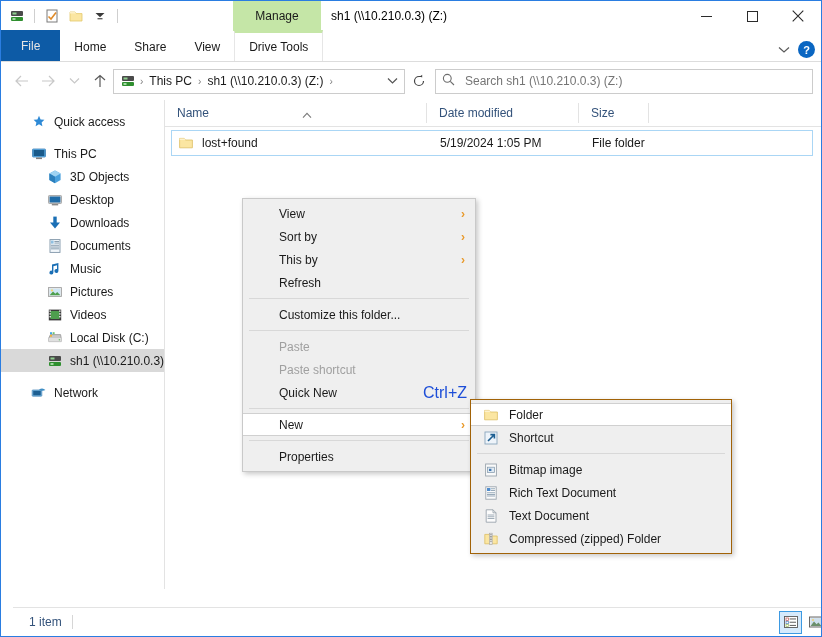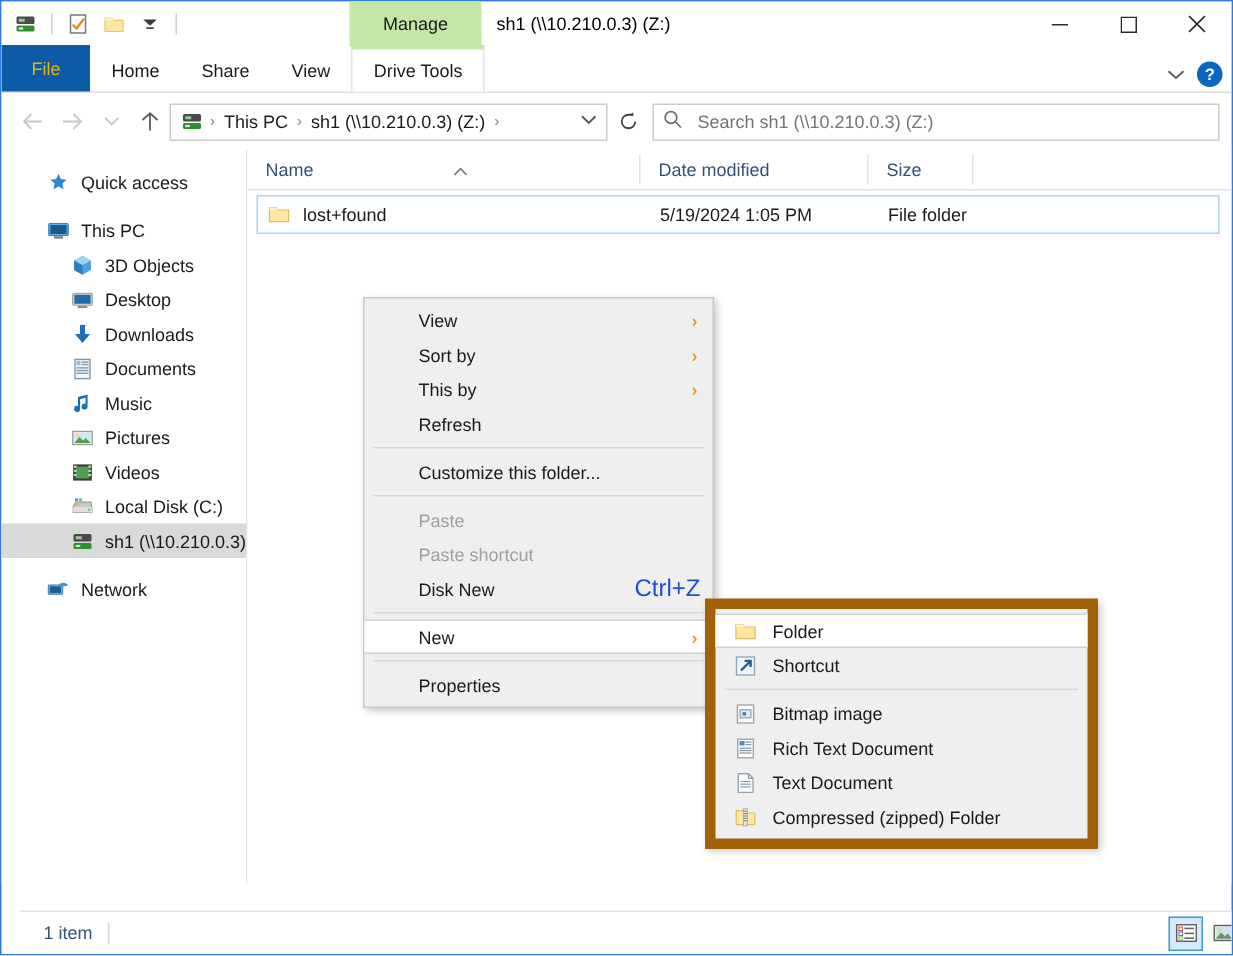--- a/index.html
+++ b/index.html
@@ -87,21 +87,21 @@
   .tab {
     height: 29px;
     padding: 0 14px;
     display: flex; align-items: center; justify-content: center;
     font-size: 12px;
     color: #1a1a1a;
     white-space: nowrap;
   }
   .tab.file {
     background: #0d5ba6;
-    color: #eab308;
+    color: #e5e5e5;
     padding: 0 20px;
     height: 31px;
   }
   .tab.contextual {
     background: #fff;
     border-top: 3px solid #c5e6a7;
     border-left: 1px solid #e6e6e6;
     border-right: 1px solid #e6e6e6;
     height: 31px;
   }
@@ -362,21 +362,21 @@
     background: #d8d8d8;
     margin: 4px 6px 4px 6px;
   }
 
   
   #submenu {
     position: absolute;
     left: 469px; top: 398px;
     width: 262px;
     background: #efefef;
-    border: 7px solid #a16207;
+    border: 1px solid #a16207;
     box-shadow: 2px 2px 5px rgba(0,0,0,0.22);
     padding: 3px 0;
     z-index: 60;
   }
   .sub-item {
     height: 23px;
     display: flex;
     align-items: center;
     gap: 10px;
     padding-left: 12px;
@@ -758,21 +758,21 @@
       <span>Customize this folder...</span>
     </div>
     <div class="ctx-sep"></div>
     <div class="ctx-item disabled">
       <span>Paste</span>
     </div>
     <div class="ctx-item disabled">
       <span>Paste shortcut</span>
     </div>
     <div class="ctx-item">
-      <span>Disk New</span>
+      <span>Quick New</span>
       <span class="ctx-accel">Ctrl+Z</span>
     </div>
     <div class="ctx-sep"></div>
     <div class="ctx-item highlighted">
       <span>New</span>
       <span class="ctx-arrow">›</span>
     </div>
     <div class="ctx-sep"></div>
     <div class="ctx-item">
       <span>Properties</span>

